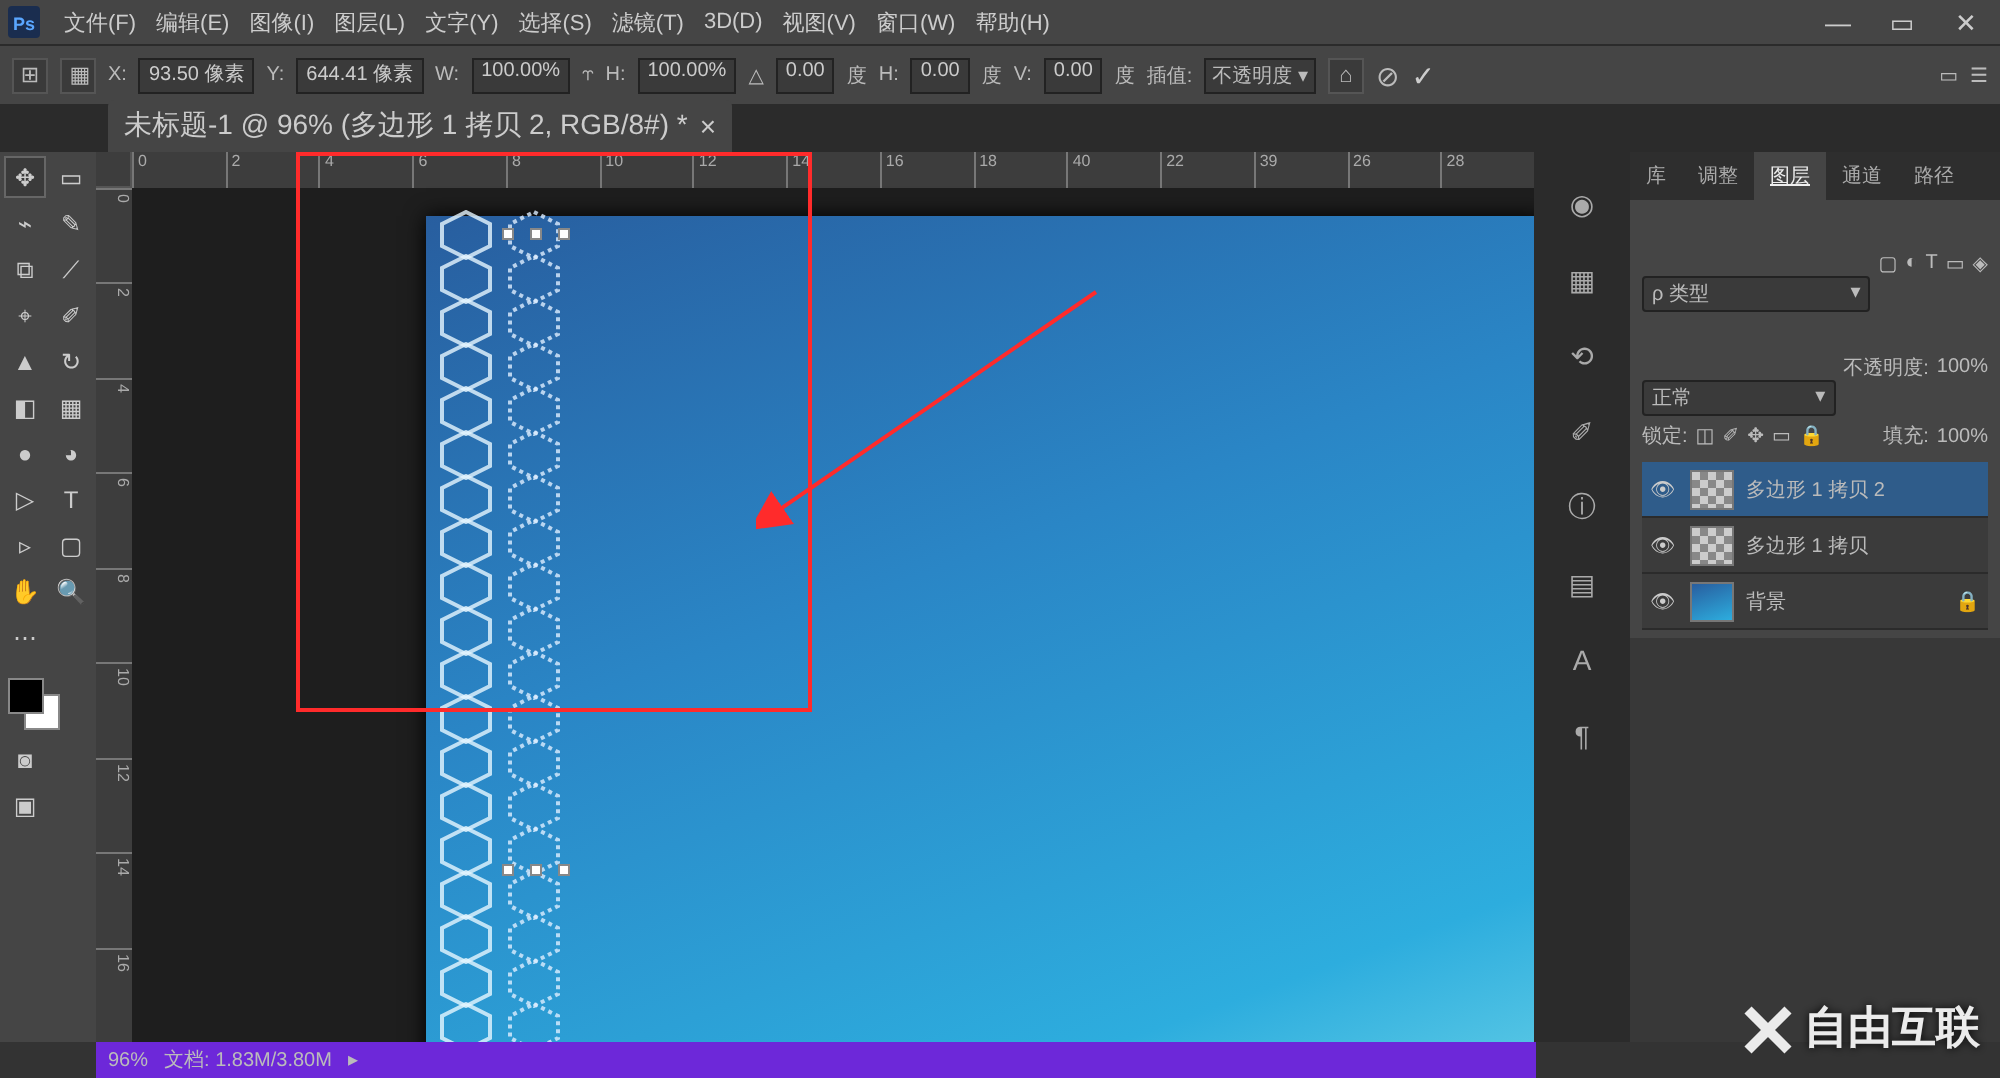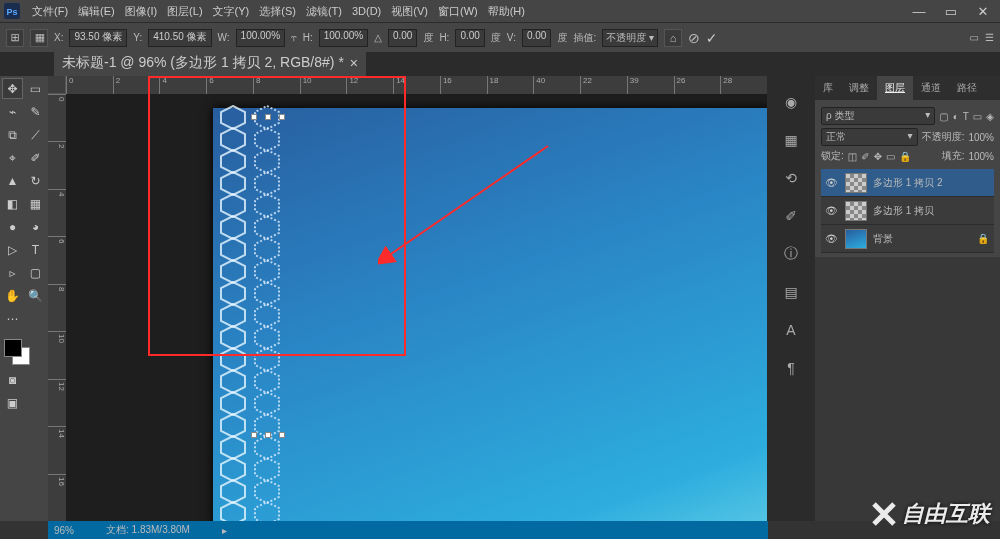--- a/index.html
+++ b/index.html
@@ -40,30 +40,30 @@
   .annot-arrow { position: absolute; }
   .selhandle { position: absolute; width: 6px; height: 6px; background: #fff; border: 1px solid #888; }
   .right-dock { width: 48px; background: #2b2b2b; display: flex; flex-direction: column; align-items: center; gap: 14px; padding-top: 14px; }
   .right-dock .dockicon { width: 24px; height: 24px; color: #aaa; font-size: 14px; display: flex; align-items: center; justify-content: center; }
   .panels { width: 185px; background: #383838; display: flex; flex-direction: column; }
   .panel-tabs { height: 24px; display: flex; background: #2e2e2e; font-size: 10px; }
   .panel-tabs span { padding: 5px 8px; color: #aaa; }
   .panel-tabs span.active { background: #454545; color: #eee; text-decoration: underline; }
   .panel { background: #454545; padding: 4px 6px; font-size: 10px; }
   .panel .row { display: flex; align-items: center; gap: 4px; margin: 3px 0; }
-  .panel .row .pill { background: #3a3a3a; border: 1px solid #222; padding: 1px 4px; border-radius: 2px; flex: 1; display: flex; justify-content: space-between; }
+  .panel .row .pill { background: #3a3a3a; border: 1px solid #222; padding: 1px 4px; border-radius: 2px; flex: 1; display: flex; justify-content: space-between; margin-top: 31px; }
   .panel .layerlist { margin-top: 6px; }
   .layerlist .layer { height: 28px; display: flex; align-items: center; gap: 6px; padding: 0 4px; background: #3b3b3b; border-bottom: 1px solid #2b2b2b; }
   .layerlist .layer.selected { background: #2f5c8a; }
   .layerlist .eye { width: 14px; font-size: 10px; color: #ccc; }
   .layerlist .thumb { width: 22px; height: 20px; border: 1px solid #777; background-image: linear-gradient(45deg,#888 25%,transparent 25%,transparent 75%,#888 75%), linear-gradient(45deg,#888 25%,#ccc 25%,#ccc 75%,#888 75%); background-size: 8px 8px; background-position: 0 0, 4px 4px; }
   .layerlist .thumb.gradient { background: linear-gradient(160deg,#285e9f,#2dadde); }
   .layerlist .lock { margin-left: auto; font-size: 10px; color: #ccc; }
-  .statusbar { position: absolute; left: 48px; right: 232px; bottom: 0; height: 18px; background: #0369a1; display: flex; align-items: center; padding: 0 6px; font-size: 10px; color: #bbb; gap: 32px; }
-  .watermark { position: absolute; right: 10px; bottom: 10px; font-size: 22px; font-style: italic; font-weight: bold; color: #fff; opacity: 0.9; display: flex; align-items: center; gap: 4px; text-shadow: 0 0 4px #000; }
+  .statusbar { position: absolute; left: 48px; right: 232px; bottom: 0; height: 18px; background: #6d28d9; display: flex; align-items: center; padding: 0 6px; font-size: 10px; color: #bbb; gap: 8px; }
+  .watermark { position: absolute; right: 10px; bottom: 10px; font-size: 22px; font-weight: bold; color: #fff; opacity: 0.9; display: flex; align-items: flex-end; gap: 4px; text-shadow: 0 0 4px #000; }
 </style>
 </head>
 <body>
 
 <div class="menubar">
   <span class="logo">
     <svg width="16" height="16">
         <rect x="0" y="0" width="16" height="16" rx="2" fill="#1a2d4f"></rect>
         <text x="8" y="12" font-size="9" text-anchor="middle" fill="#5aa6ff" font-weight="bold">Ps</text>
       </svg>
@@ -85,21 +85,21 @@
     <span>✕</span>
   </div>
 </div>
 
 <div class="optionsbar">
   <span class="icon">⊞</span>
   <span class="icon" style="letter-spacing:-2px">▦</span>
   <span class="lbl">X:</span>
   <span class="fld">93.50 像素</span>
   <span class="lbl">Y:</span>
-  <span class="fld">410.50 像素</span>
+  <span class="fld">644.41 像素</span>
   <span class="lbl">W:</span>
   <span class="fld">100.00%</span>
   <span>⥾</span>
   <span class="lbl">H:</span>
   <span class="fld">100.00%</span>
   <span class="lbl">△</span>
   <span class="fld">0.00</span>
   <span class="lbl">度</span>
   <span class="lbl">H:</span>
   <span class="fld">0.00</span>

